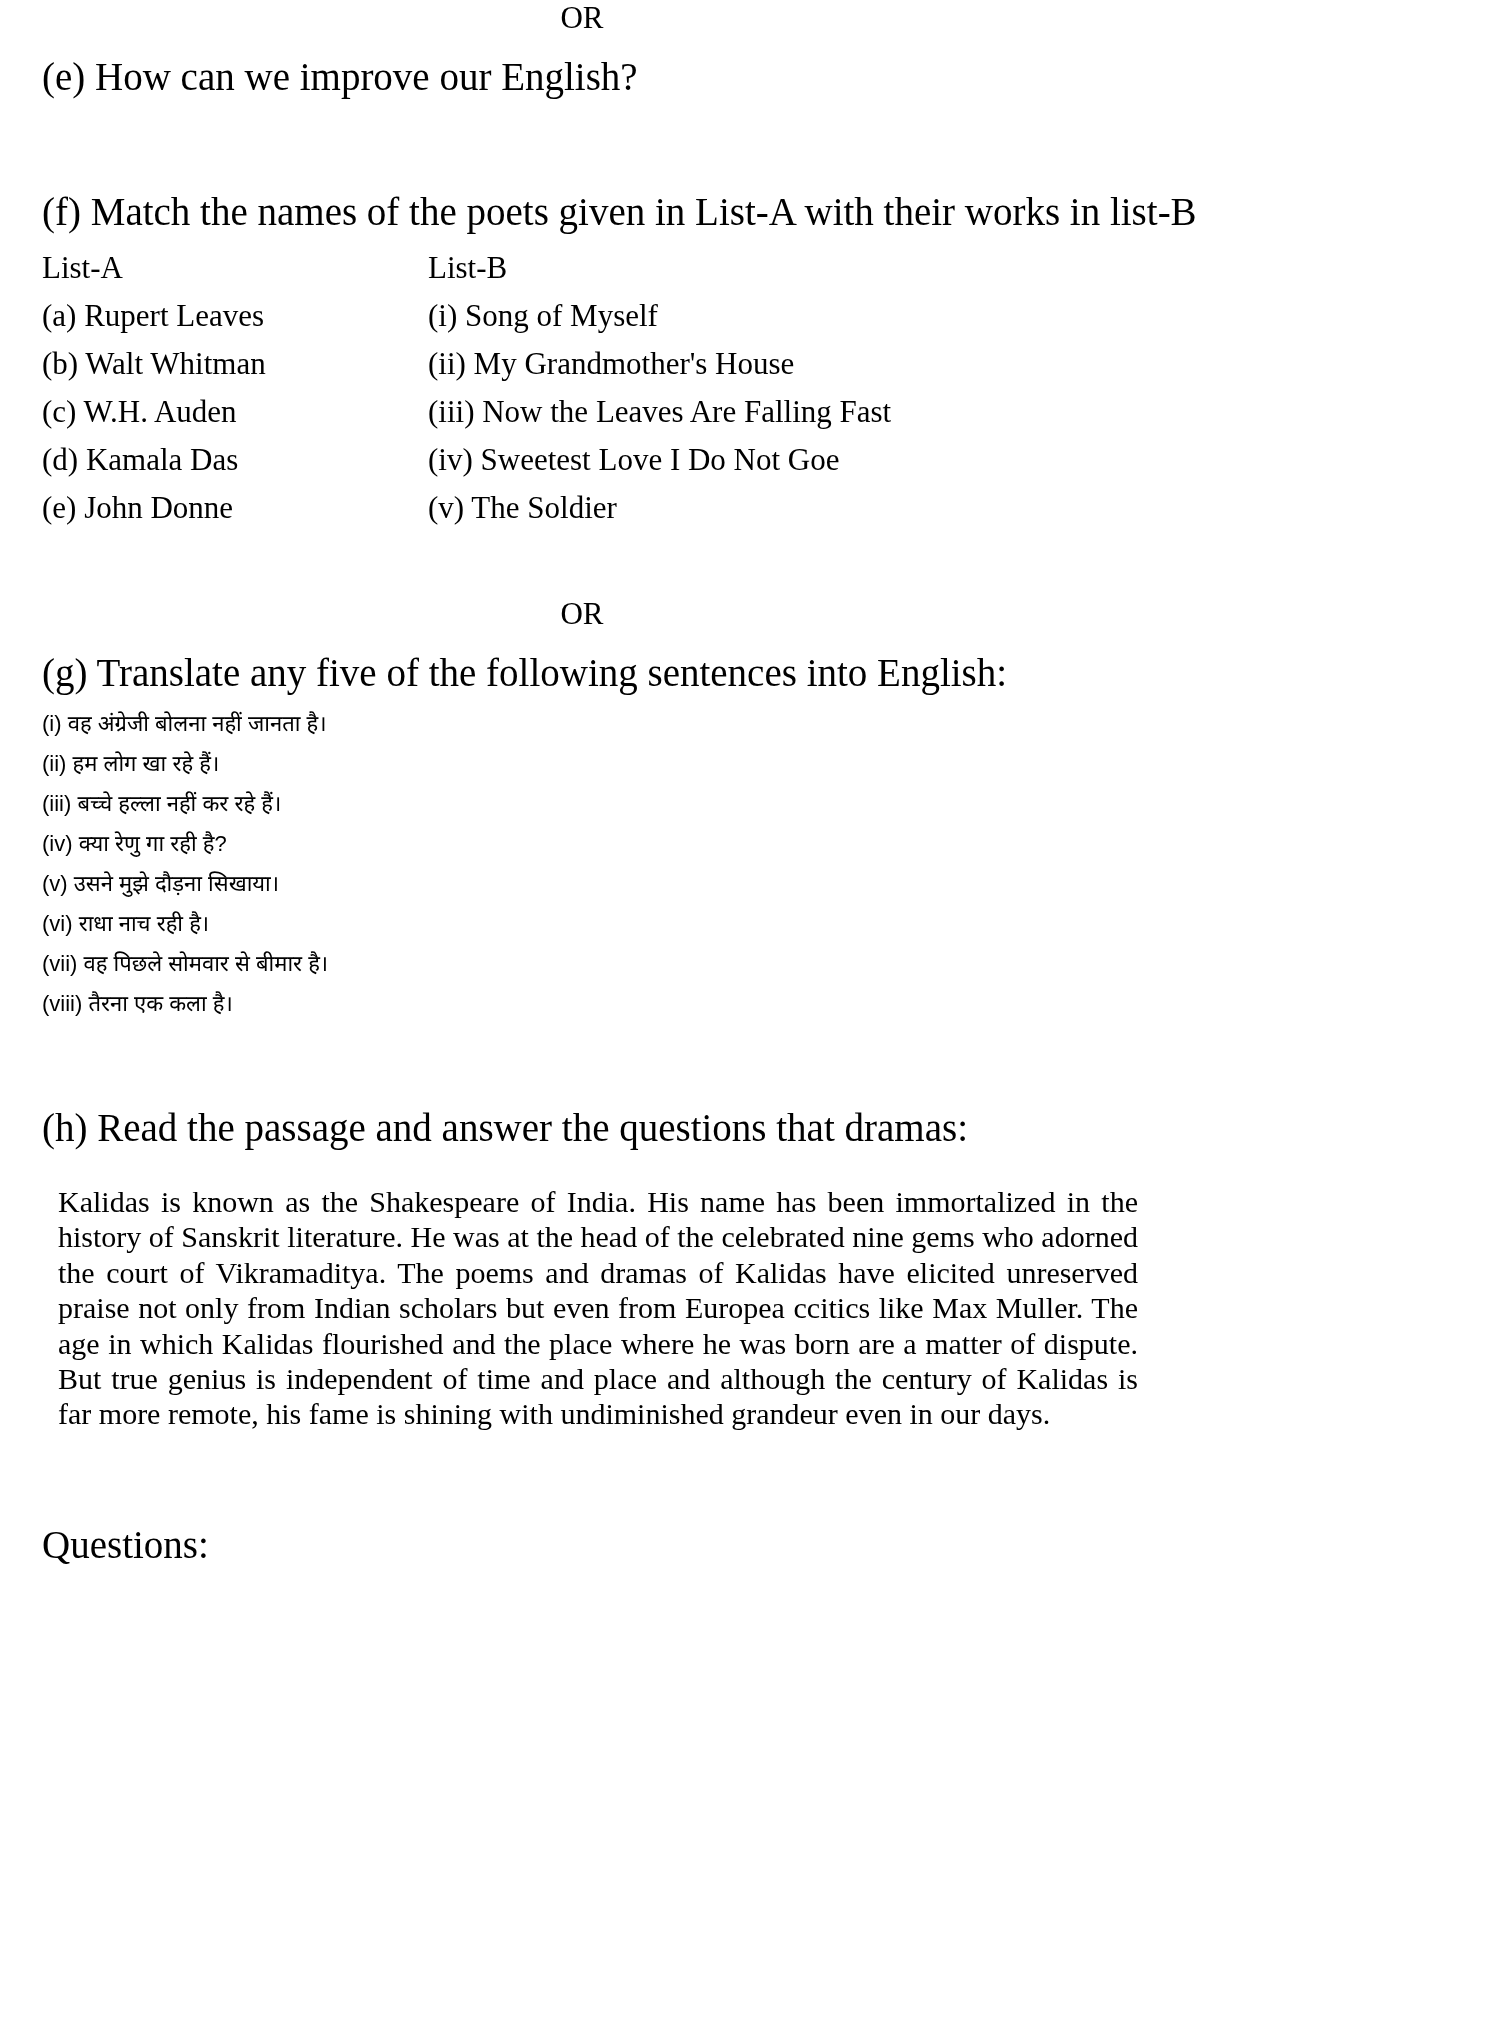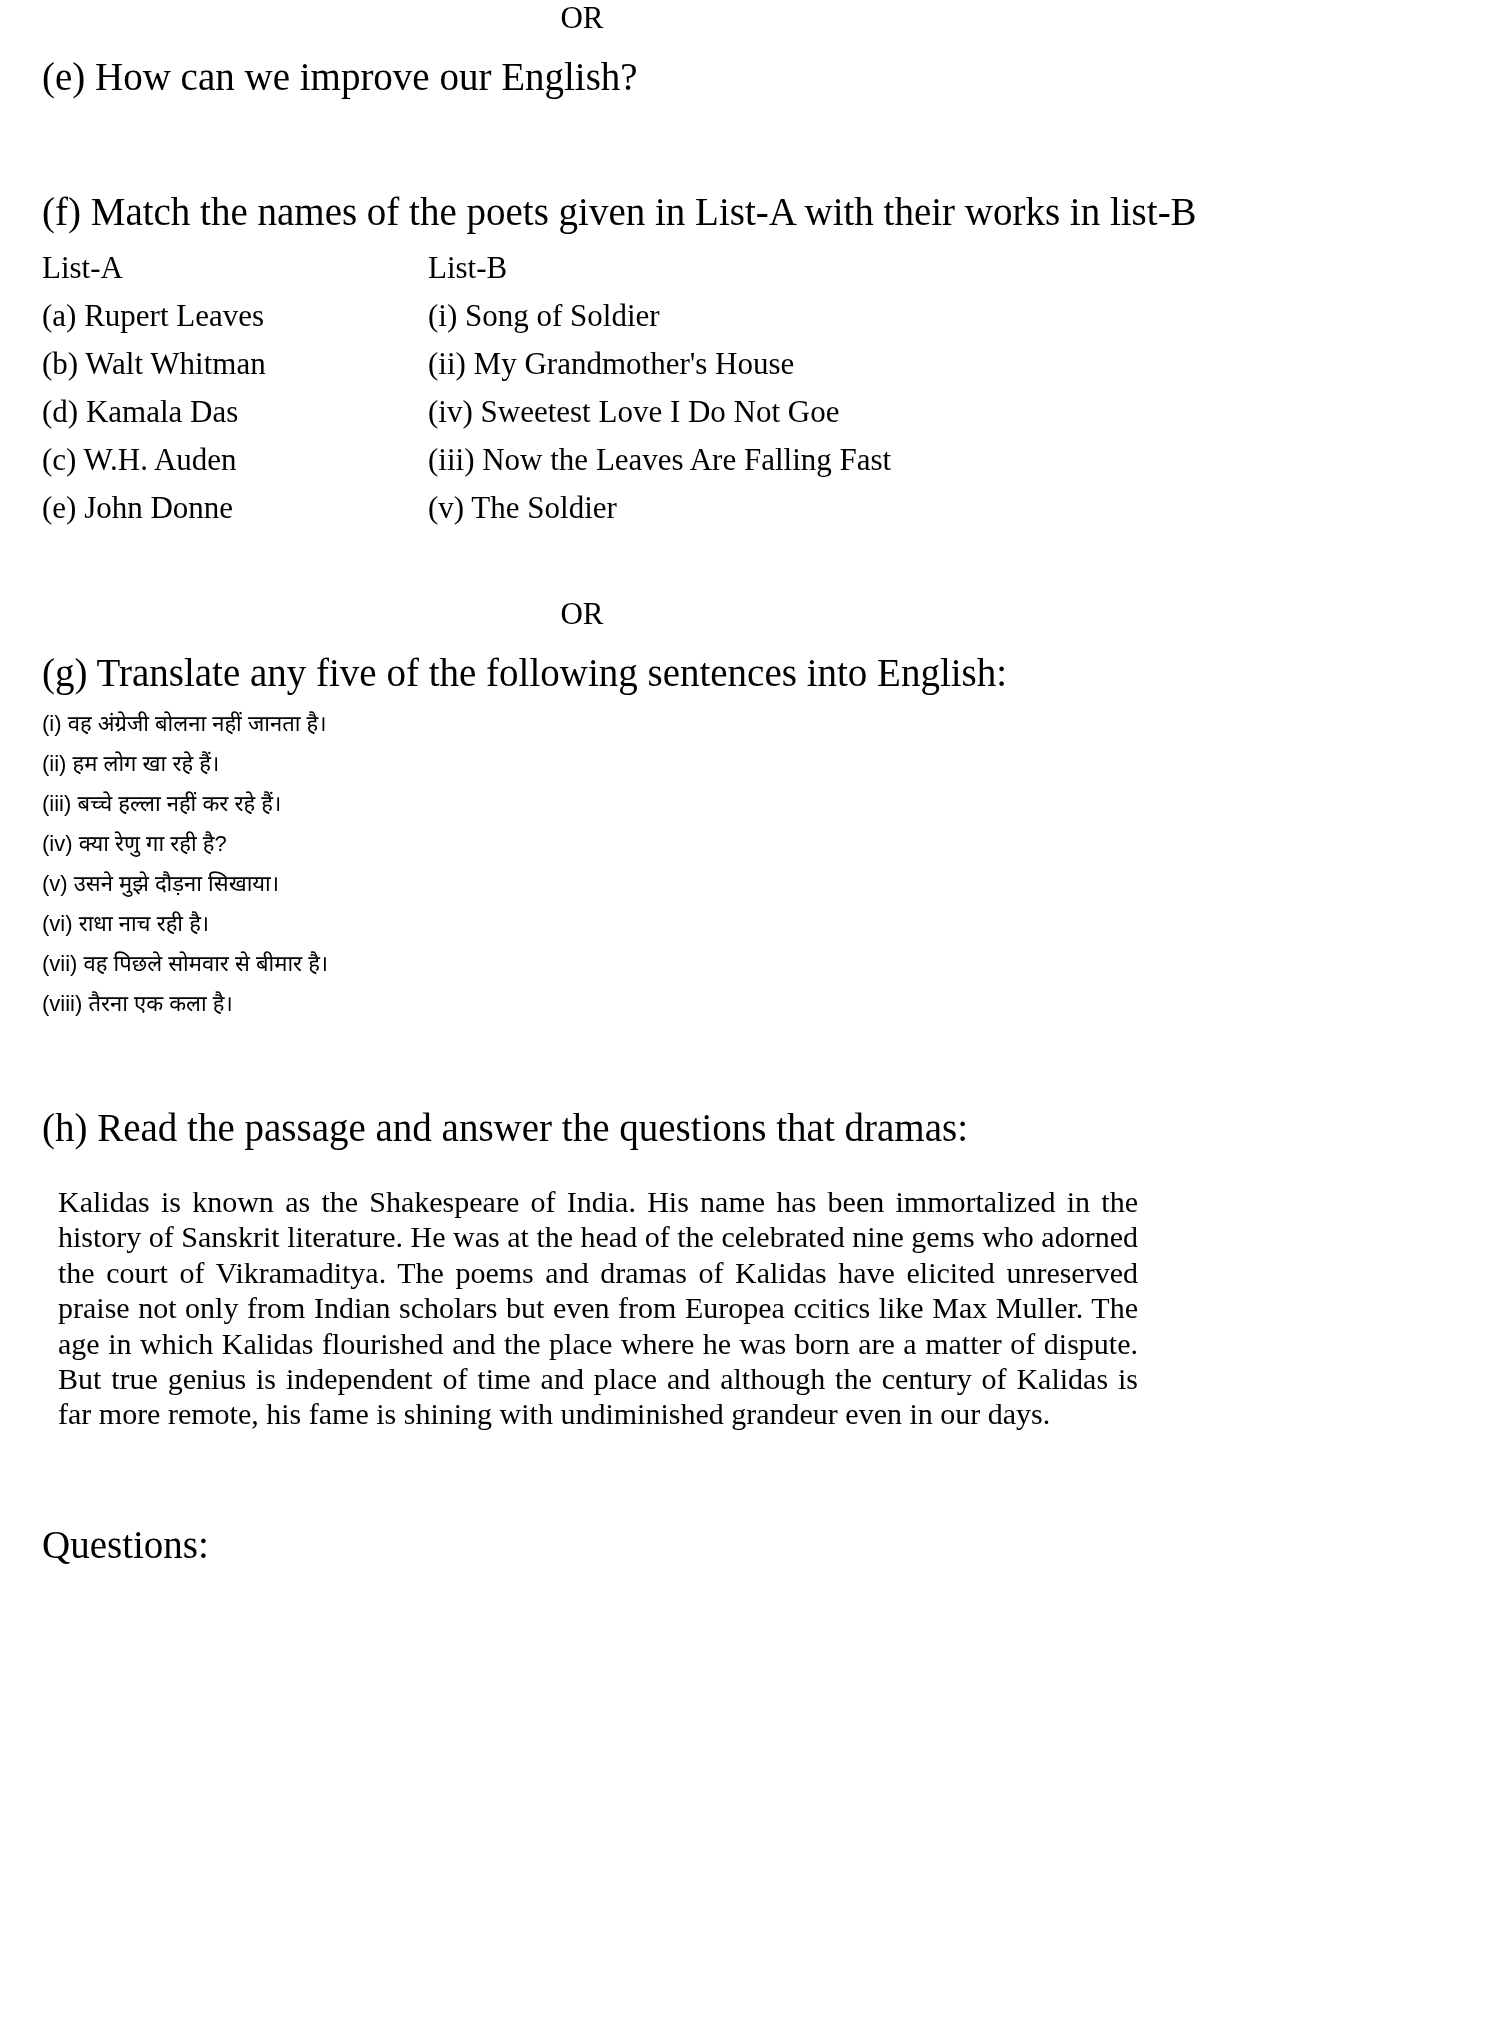--- a/index.html
+++ b/index.html
@@ -94,33 +94,33 @@
     <div class="spacer-sm"></div>
 
     <table class="match-table">
       <tbody>
         <tr>
           <td class="col-a">List-A</td>
           <td class="col-b">List-B</td>
         </tr>
         <tr>
           <td class="col-a">(a) Rupert Leaves</td>
-          <td class="col-b">(i) Song of Soldier</td>
+          <td class="col-b">(i) Song of Myself</td>
         </tr>
         <tr>
           <td class="col-a">(b) Walt Whitman</td>
           <td class="col-b">(ii) My Grandmother's House</td>
         </tr>
         <tr>
+          <td class="col-a">(c) W.H. Auden</td>
+          <td class="col-b">(iii) Now the Leaves Are Falling Fast</td>
+        </tr>
+        <tr>
           <td class="col-a">(d) Kamala Das</td>
           <td class="col-b">(iv) Sweetest Love I Do Not Goe</td>
-        </tr>
-        <tr>
-          <td class="col-a">(c) W.H. Auden</td>
-          <td class="col-b">(iii) Now the Leaves Are Falling Fast</td>
         </tr>
         <tr>
           <td class="col-a">(e) John Donne</td>
           <td class="col-b">(v) The Soldier</td>
         </tr>
       </tbody>
     </table>
 
     <div class="spacer-lg"></div>
 

